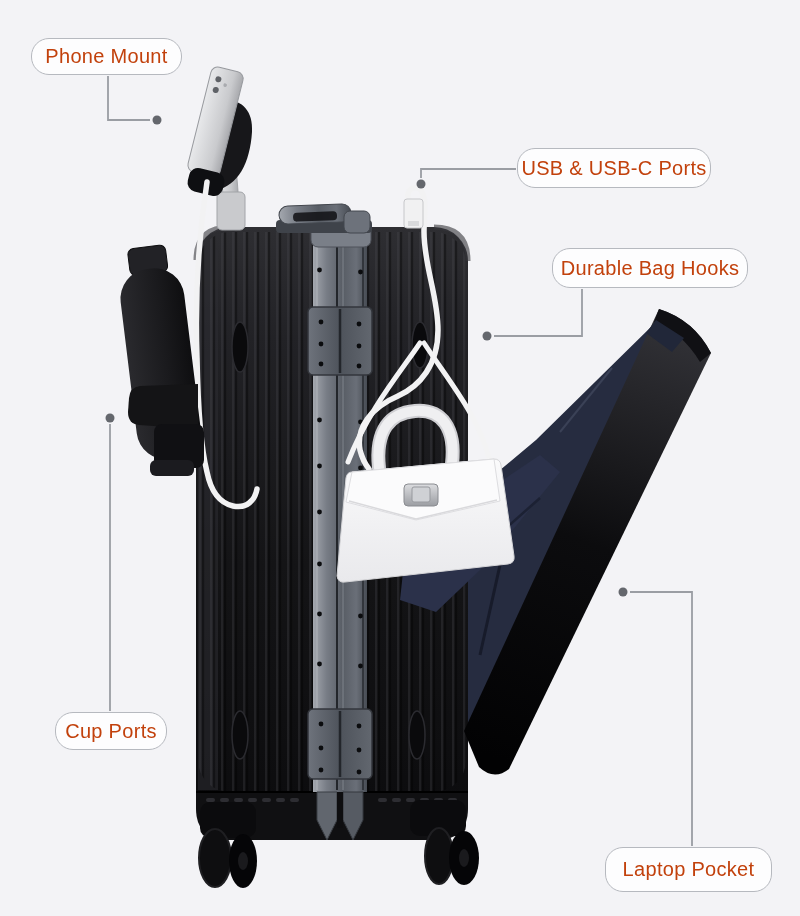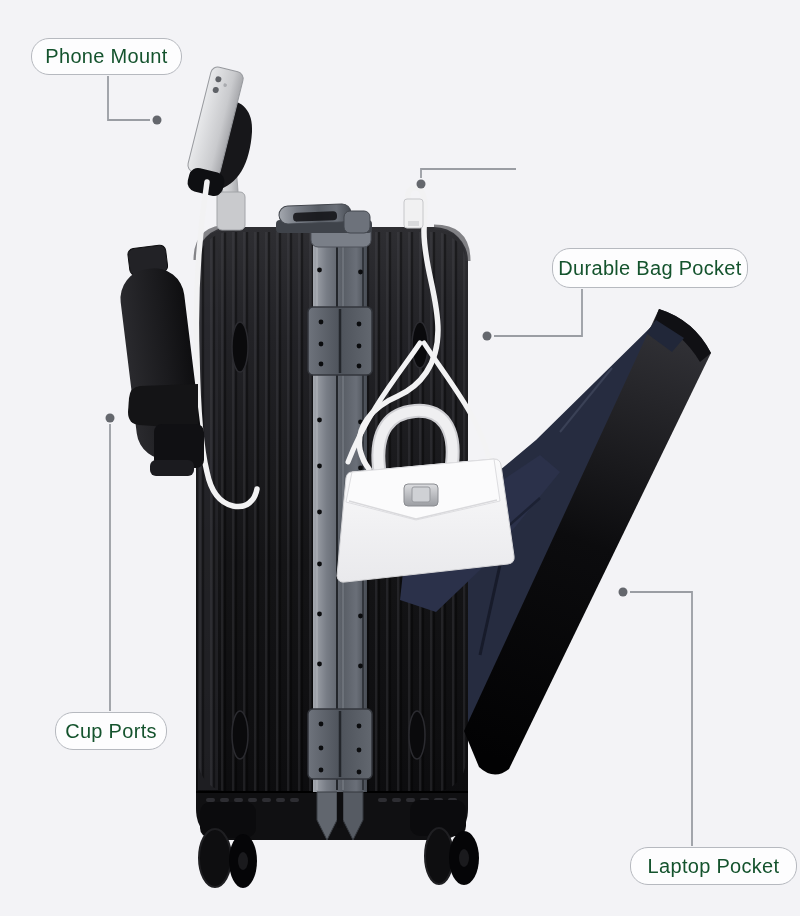--- a/index.html
+++ b/index.html
@@ -1,27 +1,27 @@
 <!DOCTYPE html>
 <html><head>
 <meta charset="utf-8">
 <style>
   html,body{margin:0;padding:0;background:#e9e9ec;}
   .stage{position:relative;width:800px;height:916px;background:#f3f3f6;overflow:hidden;
          font-family:"Liberation Sans",sans-serif;}
   .stage svg{position:absolute;left:0;top:0;}
   .callout{position:absolute;display:flex;align-items:center;justify-content:center;
            background:#fdfdfe;border:1.5px solid #b6b9bf;border-radius:18px;
-           color:#14532d;font-size:20px;font-weight:500;letter-spacing:.3px;
+           color:#c2410c;font-size:20px;font-weight:500;letter-spacing:.3px;
            box-sizing:border-box;white-space:nowrap;}
   #co-phone  {left:31px;  top:38px;  width:151px; height:37px;}
   #co-usb    {left:517px; top:148px; width:194px; height:40px;}
   #co-hooks  {left:552px; top:248px; width:196px; height:40px;}
   #co-cup    {left:55px;  top:712px; width:112px; height:38px;}
-  #co-laptop {left:630px; top:847px; width:167px; height:38px;}
+  #co-laptop {left:605px; top:847px; width:167px; height:45px;}
 </style>
 </head>
 <body>
 
 <div class="stage">
 
   <svg width="800" height="916" viewBox="0 0 800 916">
     <defs>
       <linearGradient id="bodyGrad" x1="0" y1="0" x2="0" y2="1">
         <stop offset="0" stop-color="#2e2e32"></stop>
@@ -246,22 +246,25 @@
       <circle cx="421" cy="184" r="4.5"></circle>
       <circle cx="487" cy="336" r="4.5"></circle>
       <circle cx="110" cy="418" r="4.5"></circle>
       <circle cx="623" cy="592" r="4.5"></circle>
     </g>
   </svg>
 
   <div class="callout" id="co-phone">
     <span>Phone Mount</span>
   </div>
+  <div class="callout" id="co-usb">
+    <span>USB &amp; USB-C Ports</span>
+  </div>
   <div class="callout" id="co-hooks">
-    <span>Durable Bag Pocket</span>
+    <span>Durable Bag Hooks</span>
   </div>
   <div class="callout" id="co-cup">
     <span>Cup Ports</span>
   </div>
   <div class="callout" id="co-laptop">
     <span>Laptop Pocket</span>
   </div>
 
 </div>
 

